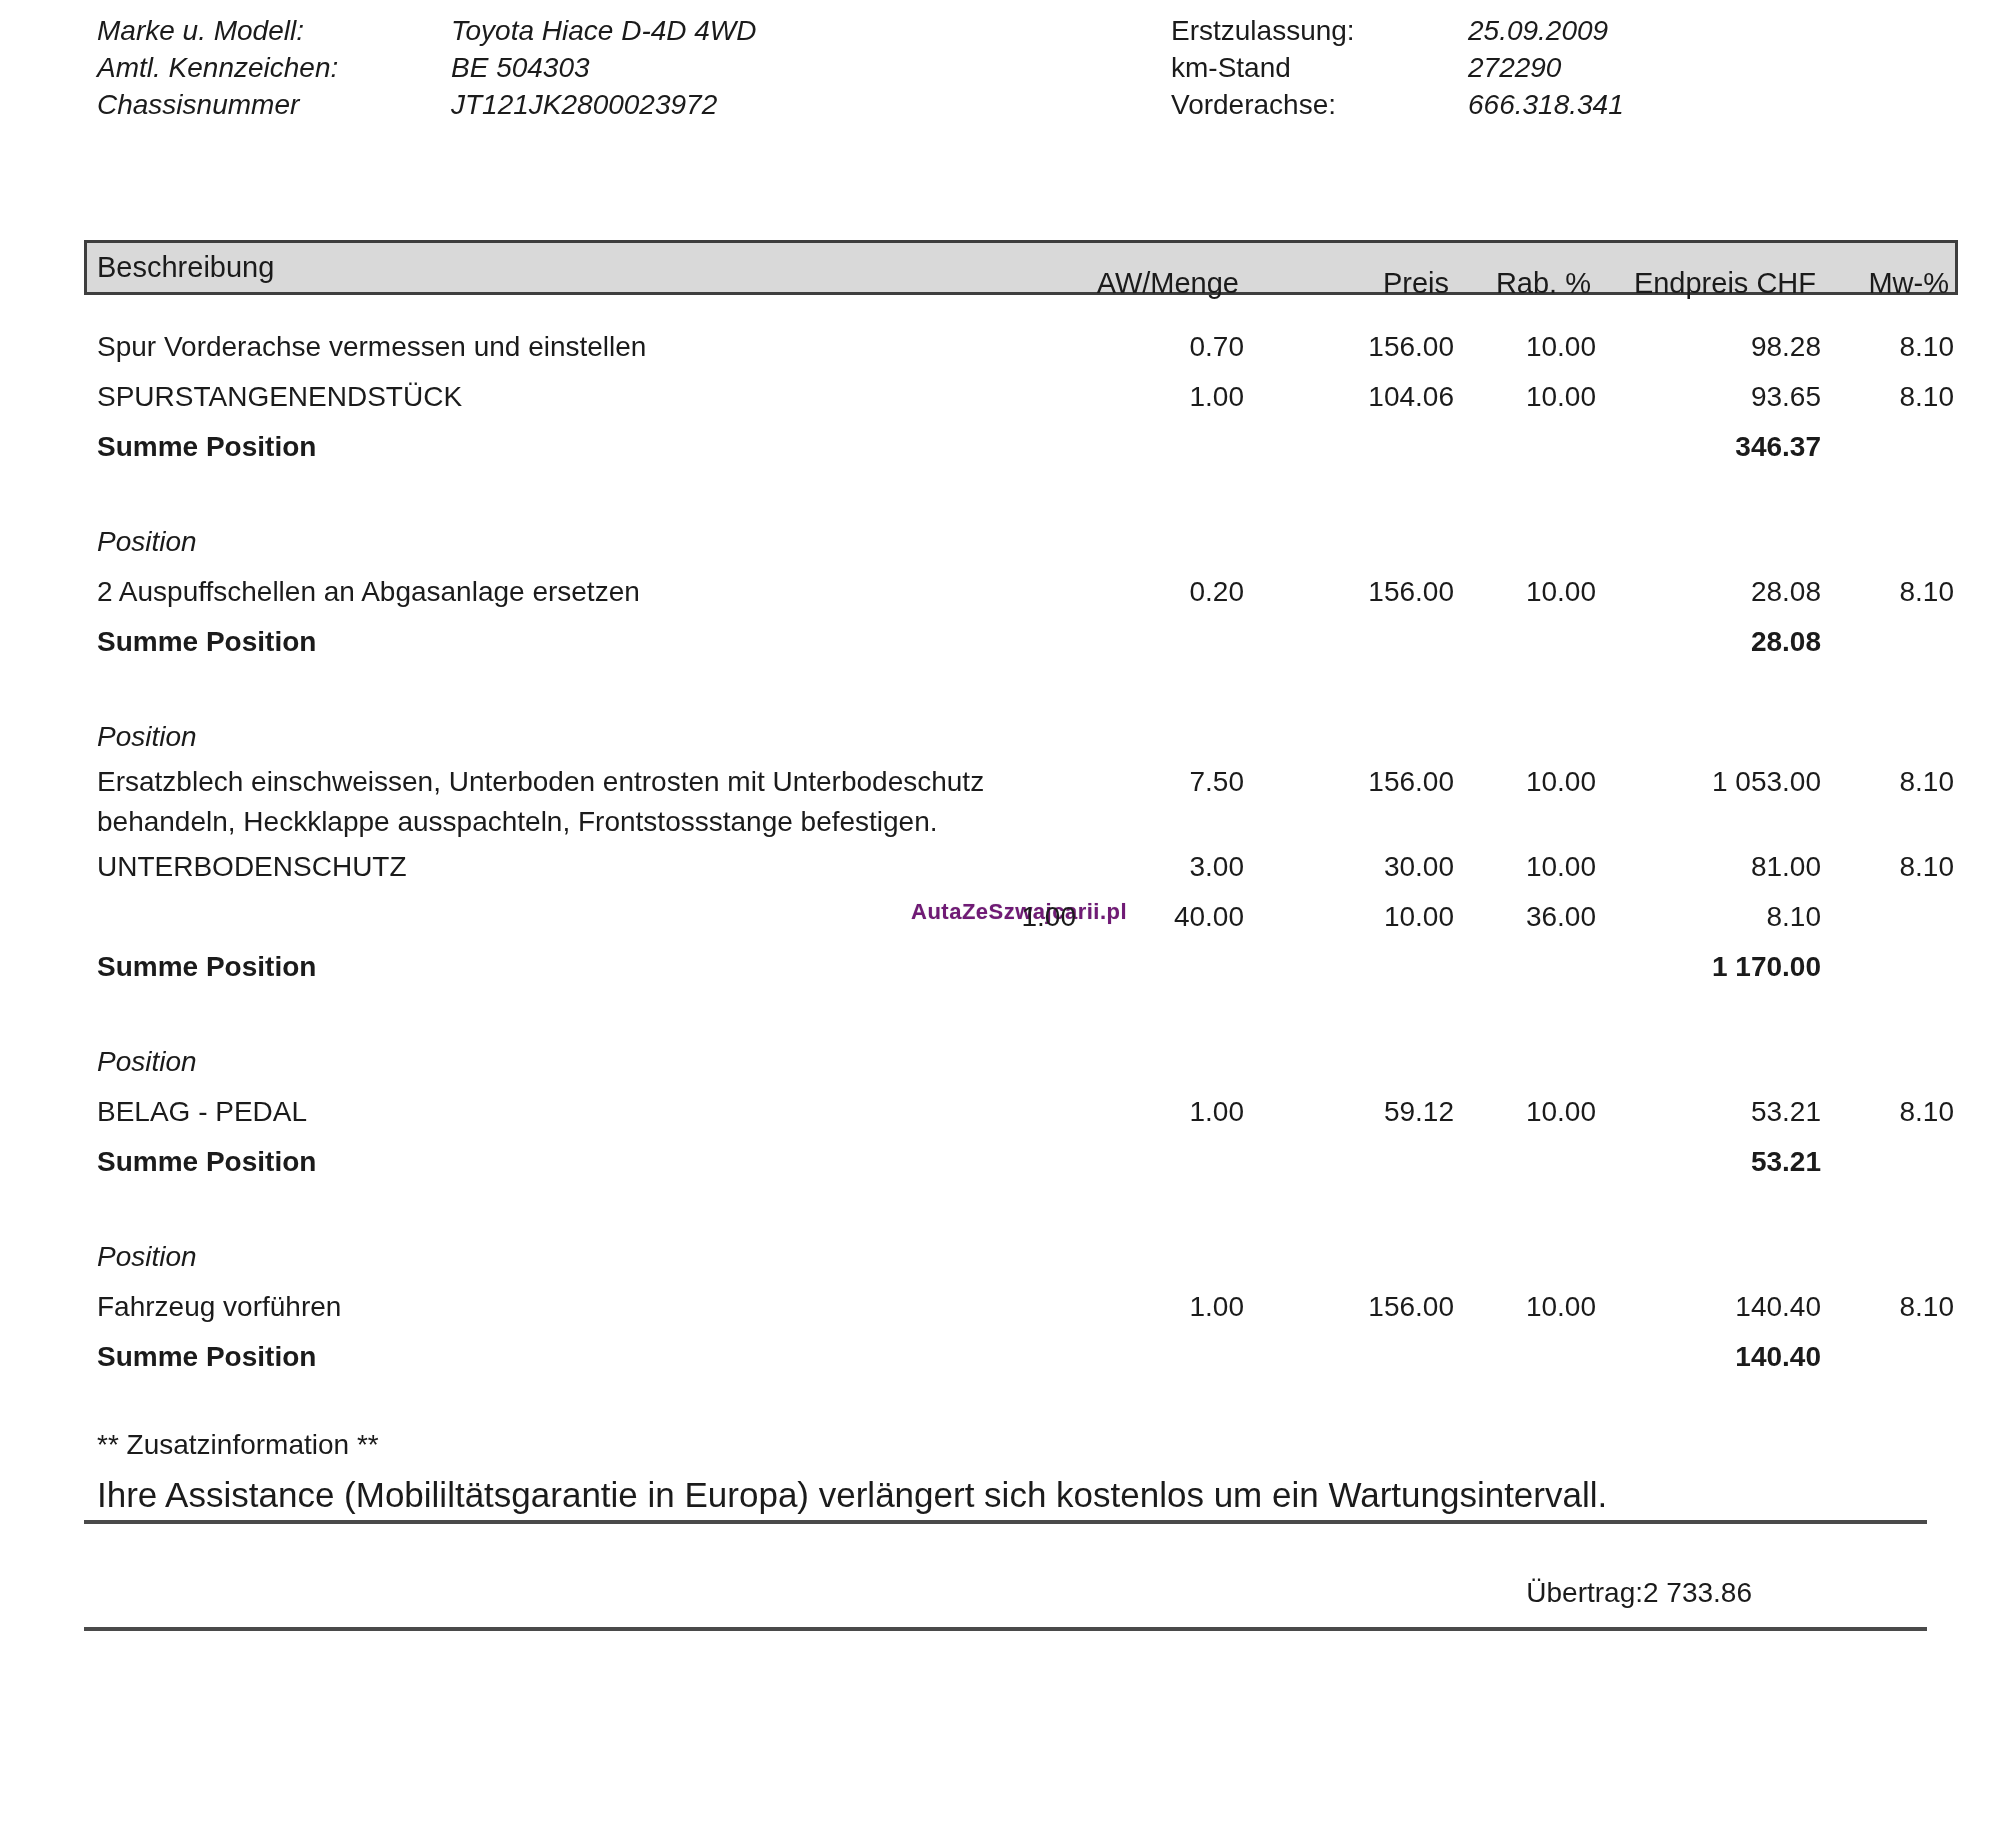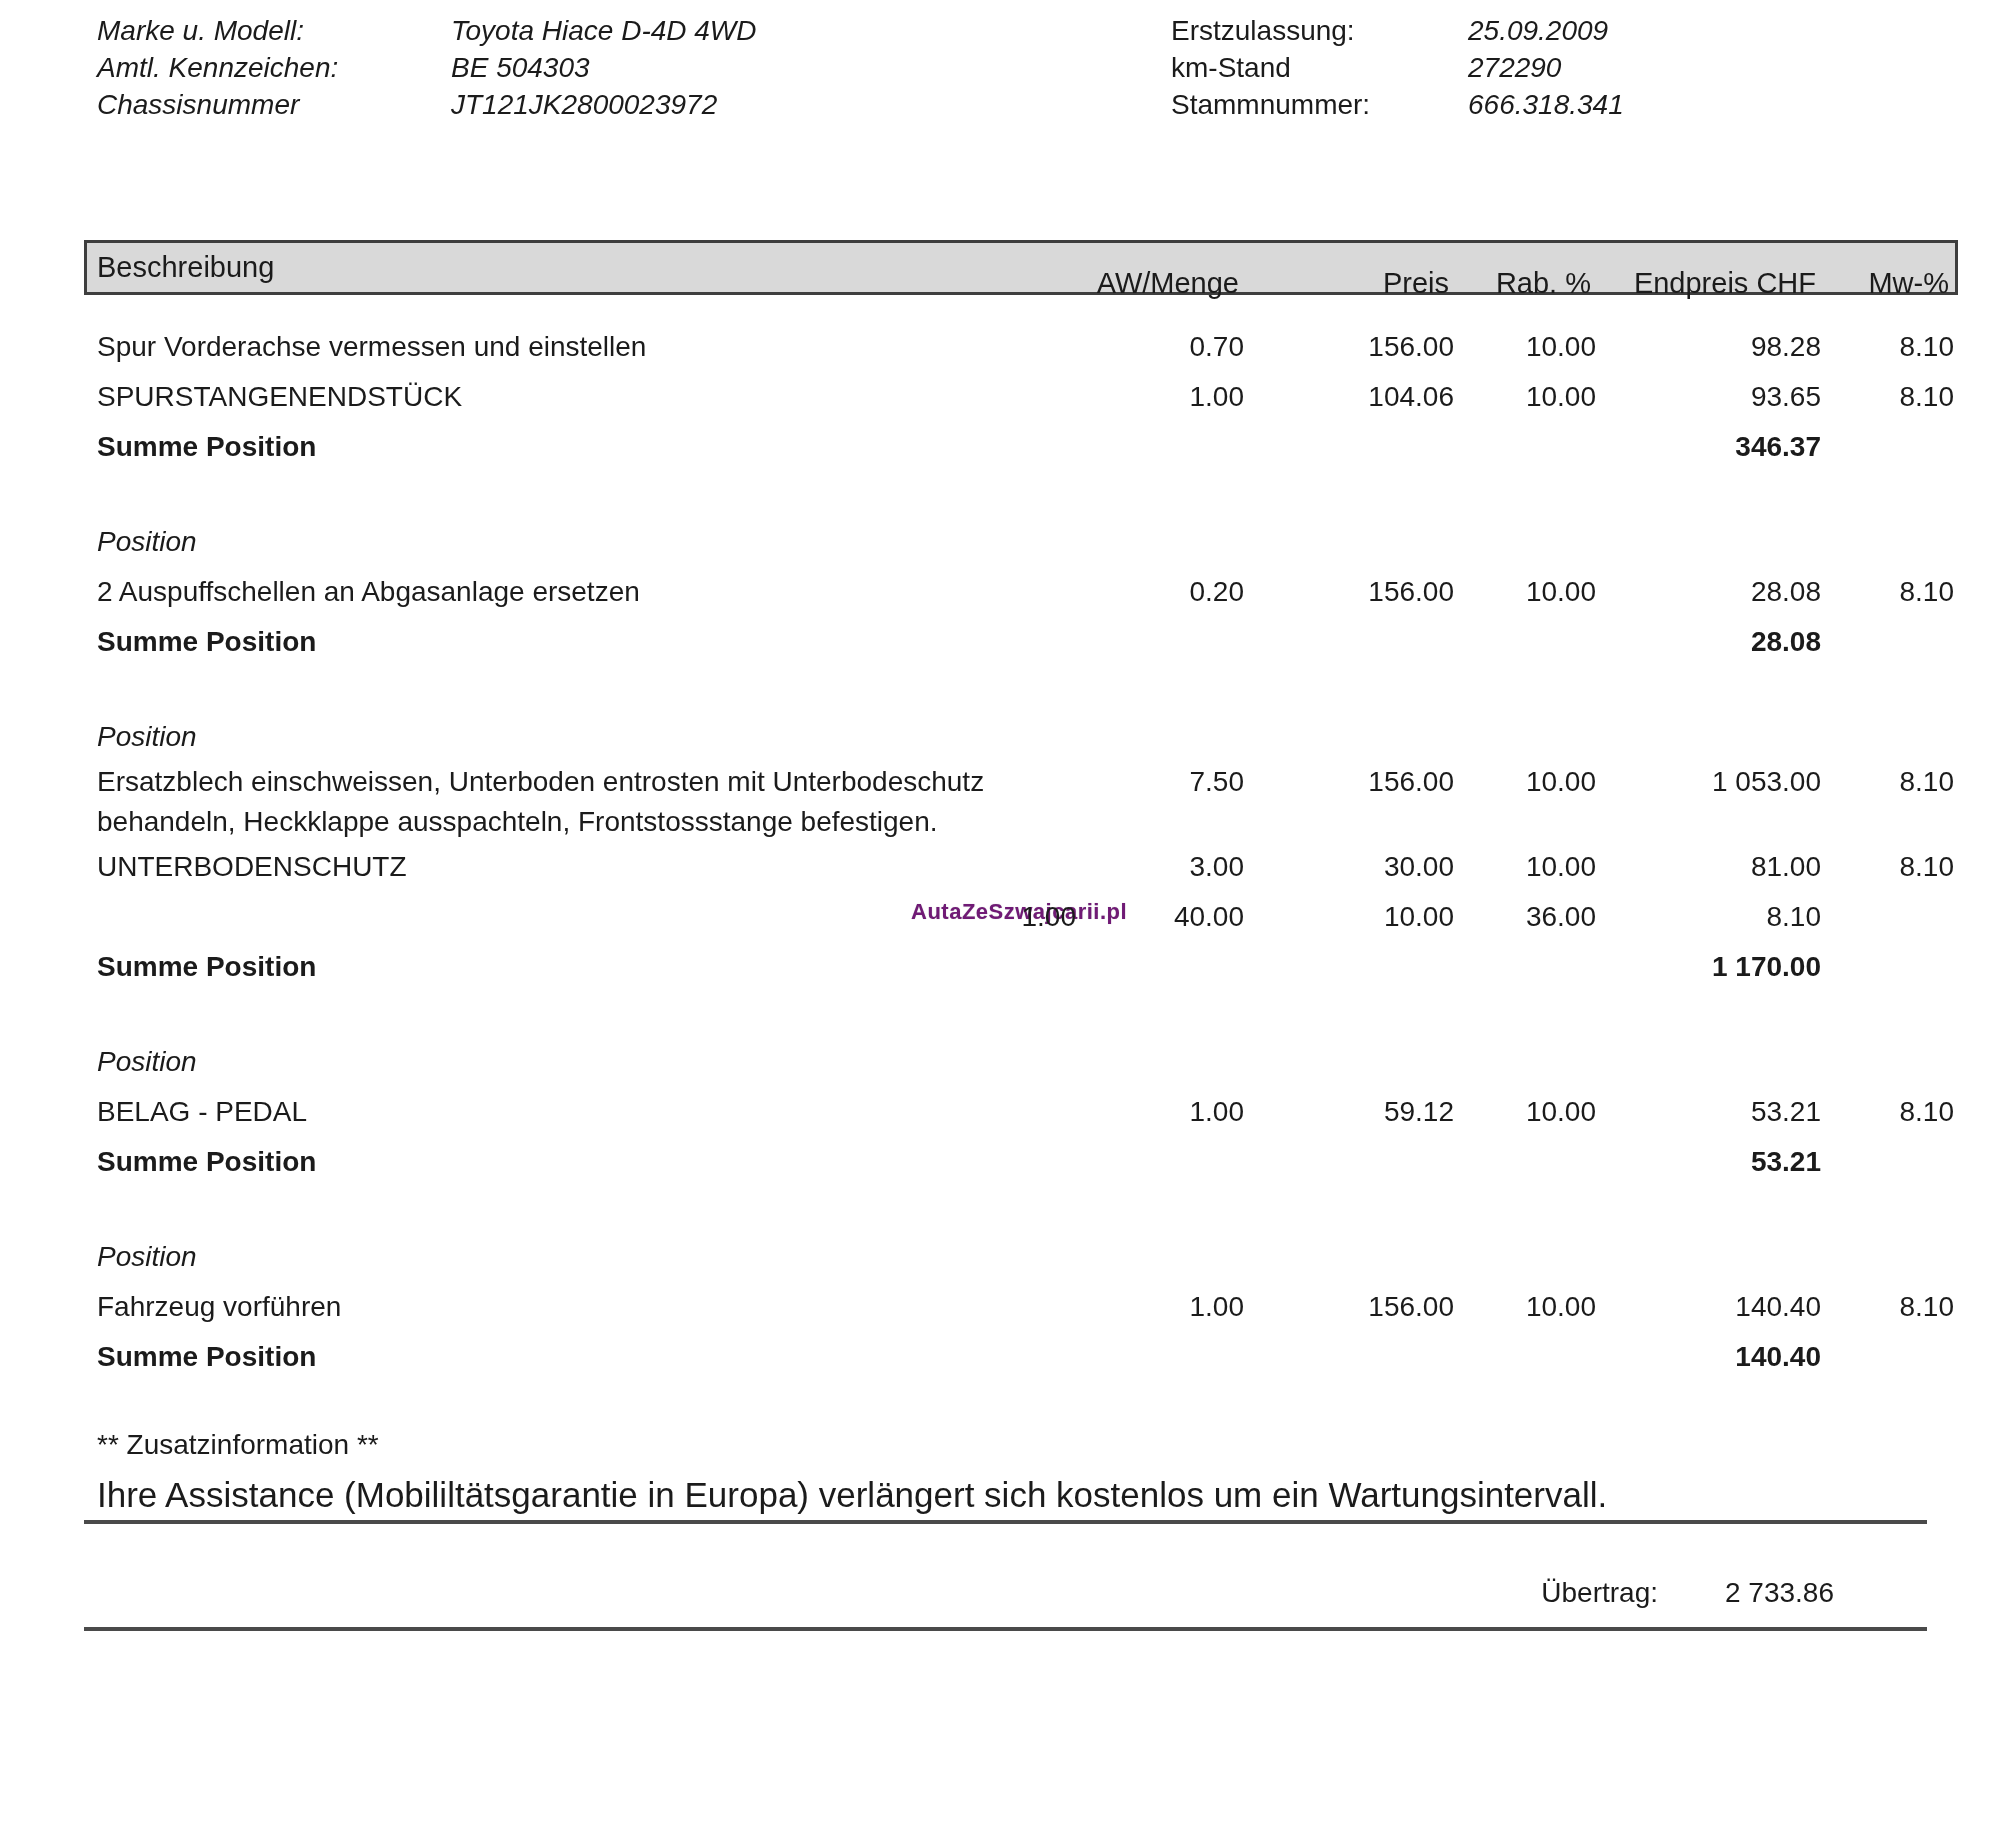--- a/index.html
+++ b/index.html
@@ -63,21 +63,21 @@
   }
 
   
   .zusatz-title { margin-top: 38px; height: 50px; line-height: 50px; font-size: 28px; padding-left: 13px; }
   .zusatz-text  { height: 50px; line-height: 50px; font-size: 35px; padding-left: 13px; }
   .rule { height: 4px; background: #4a4a4a; width: 1843px; border: 0; margin: 0; }
   .uebertrag {
     display: flex; justify-content: flex-end; align-items: center;
     margin-top: 45px; height: 48px; line-height: 48px; font-size: 28px;
   }
-  .uebertrag .u-val { width: 243px; text-align: center; margin-right: 57px; }
+  .uebertrag .u-val { width: 243px; text-align: left; margin-right: 72px; }
   .rule.bottom { margin-top: 10px; }
 </style>
 </head>
 <body>
 
 <div class="page">
 
   <div class="info-left">
     <div class="info-row">
       <span class="lbl">Marke u. Modell:</span>
@@ -96,21 +96,21 @@
   <div class="info-right">
     <div class="info-row">
       <span class="lbl">Erstzulassung:</span>
       <span class="val">25.09.2009</span>
     </div>
     <div class="info-row">
       <span class="lbl">km-Stand</span>
       <span class="val">272290</span>
     </div>
     <div class="info-row">
-      <span class="lbl">Stammnummer:</span>
+      <span class="lbl">Vorderachse:</span>
       <span class="val">666.318.341</span>
     </div>
   </div>
 
   <div class="watermark">AutaZeSzwajcarii.pl</div>
 
   <div class="content">
 
     <div class="thead">
       <div class="th desc">Beschreibung</div>

